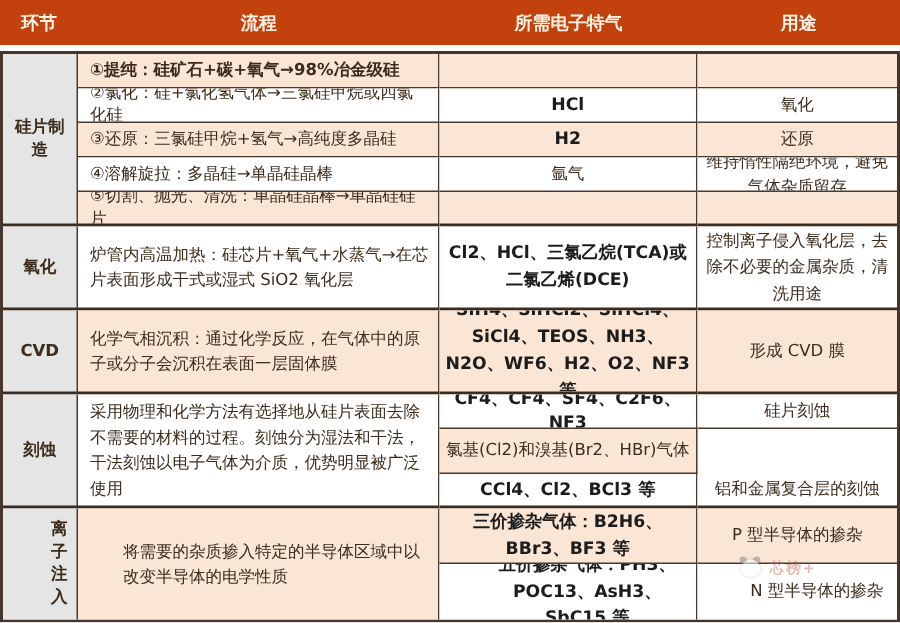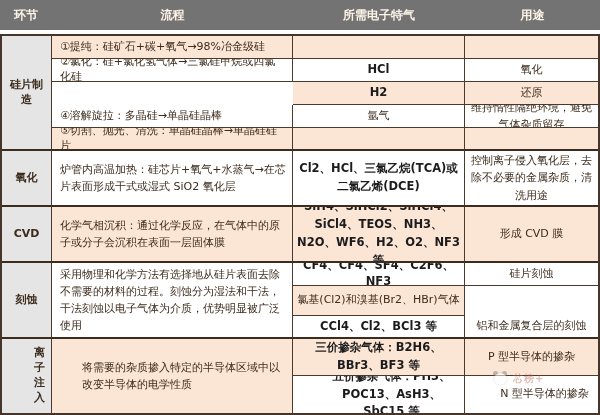--- a/index.html
+++ b/index.html
@@ -1,19 +1,19 @@
 <!DOCTYPE html>
 <html><head>
 <meta charset="utf-8">
 <style>
   html,body{margin:0;padding:0;background:#ffffff;}
   #stage-area{position:relative;width:600px;height:415px;background:#ffffff;overflow:hidden;
     font-family:"DejaVu Sans","Liberation Sans",sans-serif;}
   
-  .thead{position:absolute;left:0;top:0;width:600px;height:30px;background:#737373;
+  .thead{position:absolute;left:0;top:0;width:600px;height:30px;background:#c2410c;
     display:flex;align-items:center;color:#fdf3e7;font-weight:bold;font-size:12px;}
   .thead .hc{text-align:center;}
   .hc1{width:52px;} .hc2{width:241px;} .hc3{width:172px;} .hc4{width:135px;}
   
   .tbody{position:absolute;left:0;top:34px;width:600px;height:381px;box-sizing:border-box;
     border:2px solid #45352a;display:grid;
     grid-template-columns:50px 241px 172px 133px;
     grid-template-rows:23px 23px 23px 23px 23px 56px 56px 23px 30px 23px 37px 37px;}
   .cell{box-sizing:border-box;border-right:1px solid #4a3a2e;border-bottom:1px solid #4a3a2e;
     display:flex;align-items:center;justify-content:center;text-align:center;
@@ -46,22 +46,23 @@
     <div class="hc hc1">环节</div>
     <div class="hc hc2">流程</div>
     <div class="hc hc3">所需电子特气</div>
     <div class="hc hc4">用途</div>
   </div>
 
   <div class="tbody">
 
     <div class="cell stagec secend" style="grid-column:1;grid-row:1/span 5;">硅片制造</div>
 
-    <div class="cell flow peach" style="grid-column:2;grid-row:1;">①提纯：硅矿石+碳+氧气→98%冶金级硅</div>
+    <div class="cell flow peach" style="grid-column:2;grid-row:1;font-weight:bold;">①提纯：硅矿石+碳+氧气→98%冶金级硅</div>
     <div class="cell flow whitebg" style="grid-column:2;grid-row:2;">②氯化：硅+氯化氢气体→三氯硅甲烷或四氯化硅</div>
+    <div class="cell flow peach" style="grid-column:2;grid-row:3;">③还原：三氯硅甲烷+氢气→高纯度多晶硅</div>
     <div class="cell flow whitebg" style="grid-column:2;grid-row:4;">④溶解旋拉：多晶硅→单晶硅晶棒</div>
     <div class="cell flow peach secend" style="grid-column:2;grid-row:5;">⑤切割、抛光、清洗：单晶硅晶棒→单晶硅硅片</div>
 
     <div class="cell peach" style="grid-column:3;grid-row:1;"></div>
     <div class="cell whitebg gasf" style="grid-column:3;grid-row:2;">HCl</div>
     <div class="cell peach gasf" style="grid-column:3;grid-row:3;">H2</div>
     <div class="cell whitebg" style="grid-column:3;grid-row:4;">氩气</div>
     <div class="cell peach secend" style="grid-column:3;grid-row:5;"></div>
 
     <div class="cell peach lastcol" style="grid-column:4;grid-row:1;"></div>

